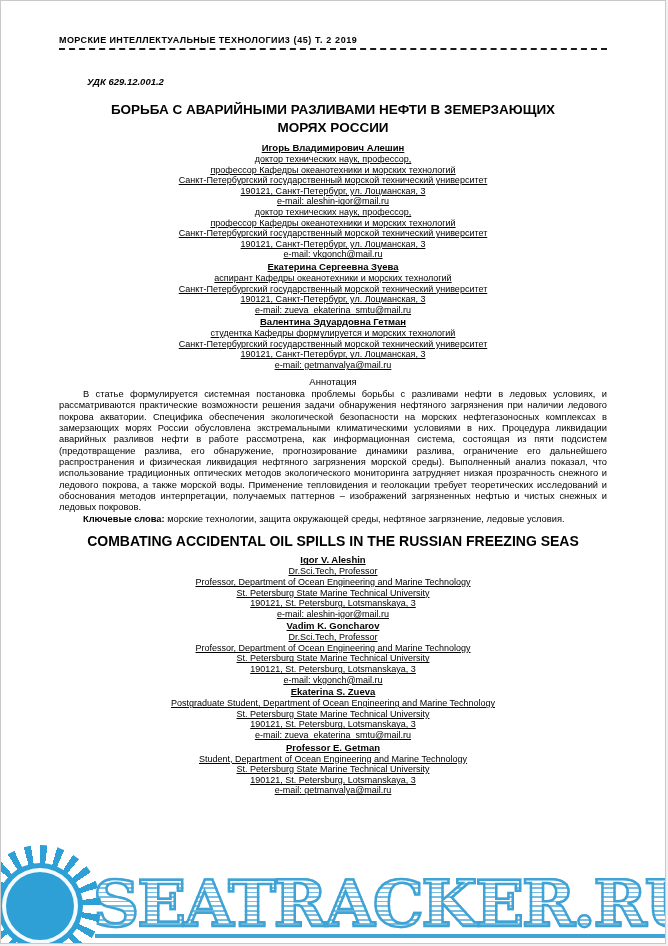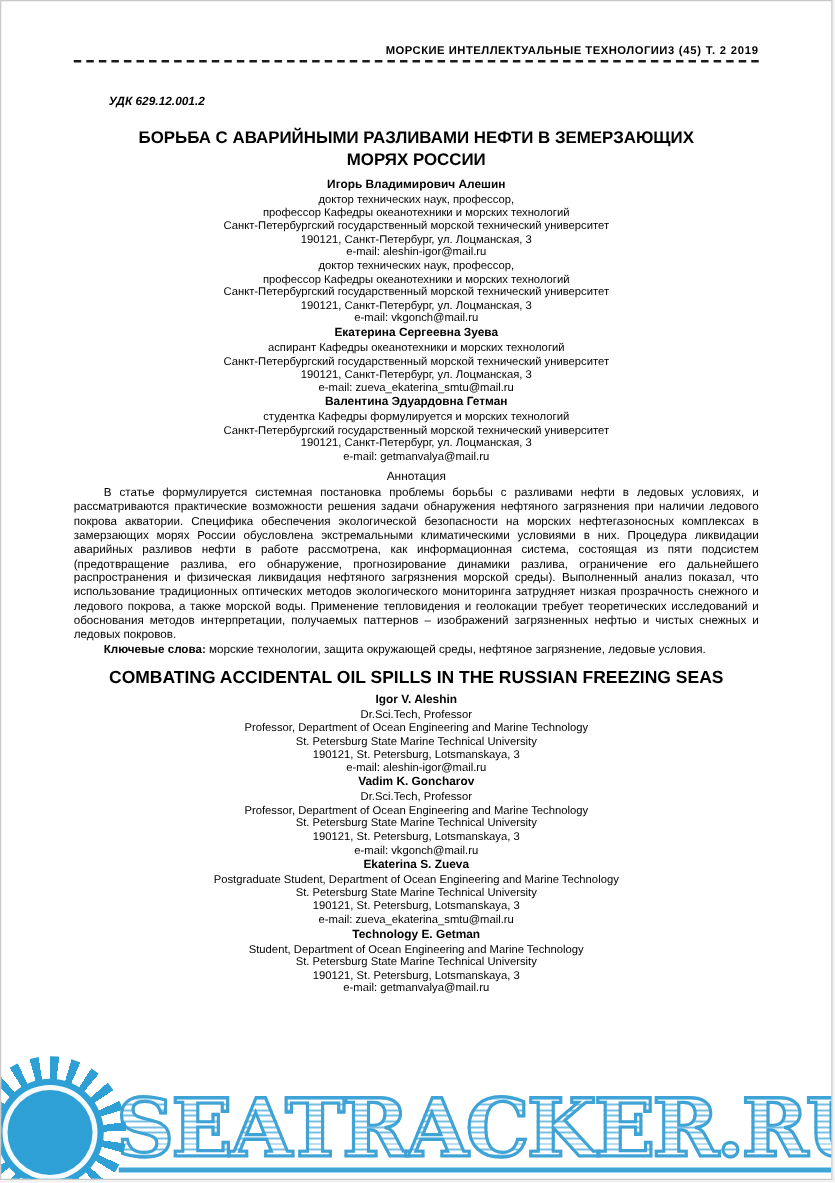--- a/index.html
+++ b/index.html
@@ -14,21 +14,21 @@
     width:666px;height:944px;
     background:#ffffff;
     border:1px solid #c9c9c9;
     box-sizing:border-box;
     overflow:hidden;
   }
   .inner{padding:34px 58px 0 58px;}
 
   
   .jheader{
-    display:flex;justify-content:flex-end;align-items:flex-end;
+    display:flex;justify-content:flex-start;align-items:flex-end;
     border-bottom:2px dashed #1a1a1a;
     padding-bottom:3px;
     font-size:9px;font-weight:bold;
   }
   .jheader .jname{letter-spacing:0.4px;}
   .jheader .jissue{letter-spacing:0.6px;}
 
   .udk{
     margin:26px 0 0 28px;
     font-size:9.5px;font-weight:bold;font-style:italic;
@@ -36,21 +36,21 @@
 
   .title-ru{
     margin:14px 30px 6px 30px;
     text-align:center;font-weight:bold;font-size:13.5px;line-height:1.3;
   }
   .title-en{
     margin:8px 0 4px 0;
     text-align:center;font-weight:bold;font-size:14px;line-height:1.25;
   }
 
-  .authors{text-align:center;}
+  .authors{text-align:center;text-decoration:underline;}
   .a-name{font-size:9.5px;font-weight:bold;line-height:1.25;margin-top:1px;}
   .a-line{font-size:9px;line-height:1.18;}
 
   .abs-head{
     text-align:center;font-weight:normal;font-size:9.5px;margin-top:5px;line-height:1.3;
   }
   .abs-text{
     margin:1px 0 0 0;
     font-size:9.3px;line-height:1.22;
     text-align:justify;text-indent:24px;
@@ -184,21 +184,21 @@
 
       <div>
         <div class="a-name">Ekaterina S. Zueva</div>
         <div class="a-line">Postgraduate Student, Department of Ocean Engineering and Marine Technology</div>
         <div class="a-line">St. Petersburg State Marine Technical University</div>
         <div class="a-line">190121, St. Petersburg, Lotsmanskaya, 3</div>
         <div class="a-line">e-mail: zueva_ekaterina_smtu@mail.ru</div>
       </div>
 
       <div>
-        <div class="a-name">Technology E. Getman</div>
+        <div class="a-name">Professor E. Getman</div>
         <div class="a-line">Student, Department of Ocean Engineering and Marine Technology</div>
         <div class="a-line">St. Petersburg State Marine Technical University</div>
         <div class="a-line">190121, St. Petersburg, Lotsmanskaya, 3</div>
         <div class="a-line">e-mail: getmanvalya@mail.ru</div>
       </div>
 
     </div>
 
   </div>
 

